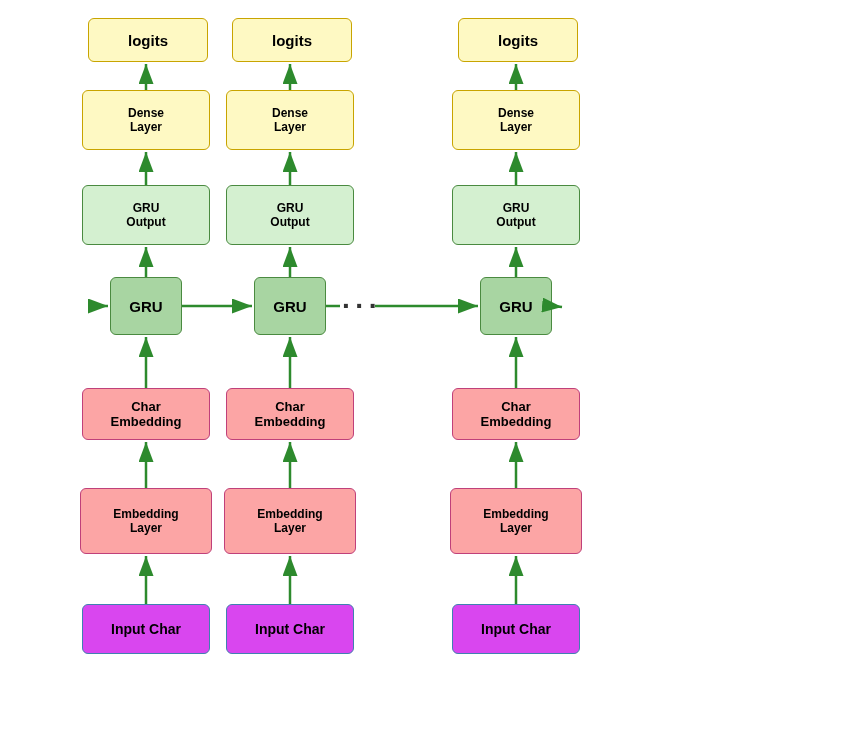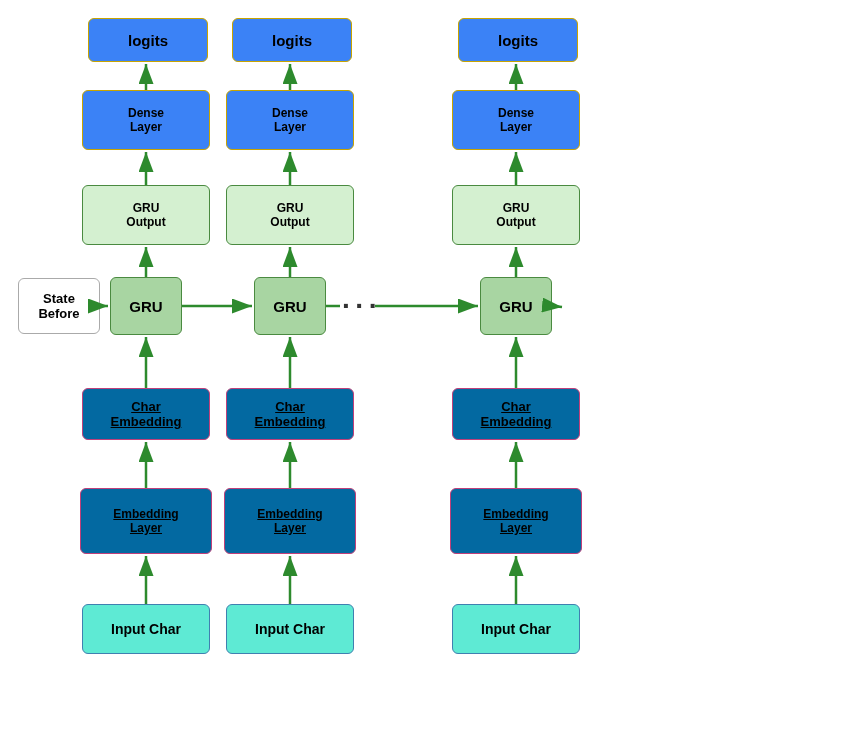--- a/index.html
+++ b/index.html
@@ -21,25 +21,25 @@
       display: flex;
       align-items: center;
       justify-content: center;
       text-align: center;
       font-weight: bold;
       font-size: 12px;
       border-radius: 6px;
       border: 1.5px solid #888;
     }
     
-    .yellow { background: #3b82f6; border-color: #c8a400; }
+    .yellow { background: #fef9c3; border-color: #c8a400; }
     .green-dark { background: #a8d5a2; border-color: #4a8a40; }
     .green-light { background: #d4f0d0; border-color: #4a8a40; }
-    .pink { background: #0369a1; border-color: #c0407a; text-decoration: underline; }
-    .blue { background: #5eead4; border-color: #4080b0; }
+    .pink { background: #fca5a5; border-color: #c0407a; }
+    .blue { background: #d946ef; border-color: #4080b0; }
     .white-box { background: #fff; border-color: #aaa; }
 
     
     .arrows-svg {
       position: absolute;
       top: 0; left: 0;
       width: 842px;
       height: 730px;
       pointer-events: none;
     }
@@ -58,21 +58,20 @@
   <div class="box yellow" style="left:452px;top:90px;width:128px;height:60px;">Dense<br>Layer</div>
 
   <div class="box green-light" style="left:82px;top:185px;width:128px;height:60px;">GRU<br>Output</div>
   <div class="box green-light" style="left:226px;top:185px;width:128px;height:60px;">GRU<br>Output</div>
   <div class="box green-light" style="left:452px;top:185px;width:128px;height:60px;">GRU<br>Output</div>
 
   <div class="box green-dark" style="left:110px;top:277px;width:72px;height:58px;font-size:15px;">GRU</div>
   <div class="box green-dark" style="left:254px;top:277px;width:72px;height:58px;font-size:15px;">GRU</div>
   <div class="box green-dark" style="left:480px;top:277px;width:72px;height:58px;font-size:15px;">GRU</div>
 
-  <div class="box white-box" style="left:18px;top:278px;width:82px;height:56px;font-size:13px;">State<br>Before</div>
 
   <div class="box pink" style="left:82px;top:388px;width:128px;height:52px;font-size:13px;">Char<br>Embedding</div>
   <div class="box pink" style="left:226px;top:388px;width:128px;height:52px;font-size:13px;">Char<br>Embedding</div>
   <div class="box pink" style="left:452px;top:388px;width:128px;height:52px;font-size:13px;">Char<br>Embedding</div>
 
   <div class="box pink" style="left:80px;top:488px;width:132px;height:66px;">Embedding<br>Layer</div>
   <div class="box pink" style="left:224px;top:488px;width:132px;height:66px;">Embedding<br>Layer</div>
   <div class="box pink" style="left:450px;top:488px;width:132px;height:66px;">Embedding<br>Layer</div>
 
   <div class="box blue" style="left:82px;top:604px;width:128px;height:50px;font-size:14px;">Input Char</div>

